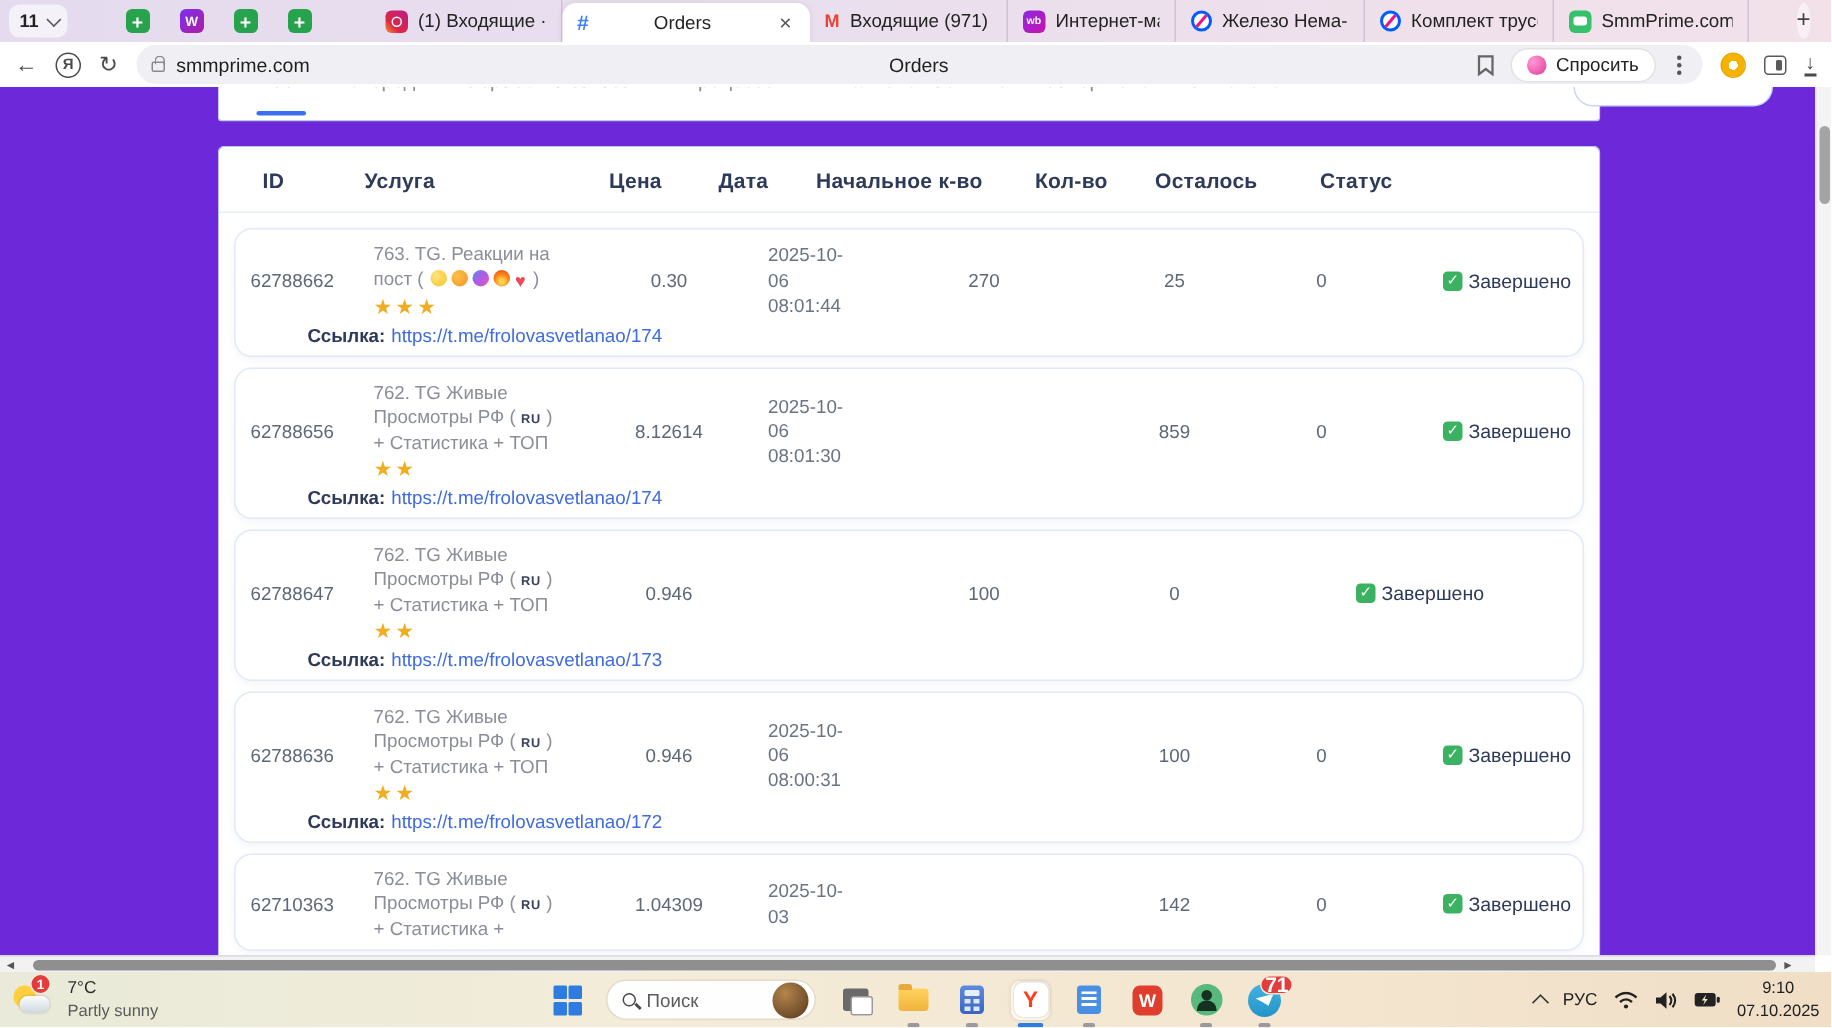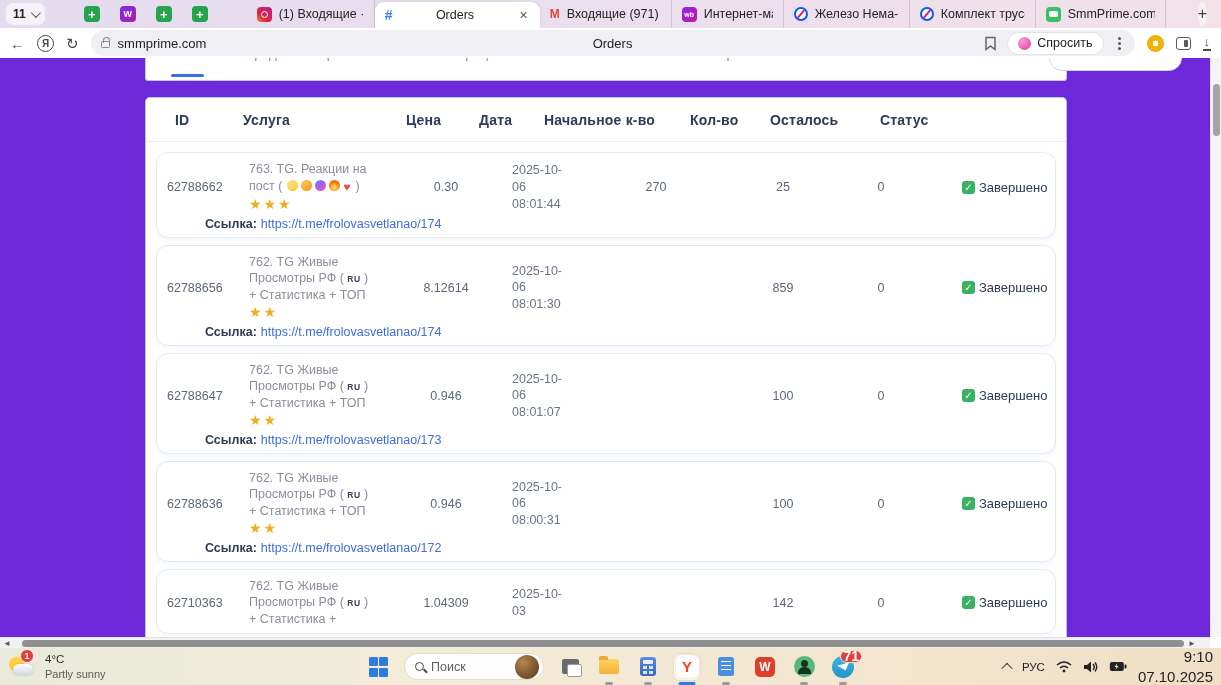--- a/index.html
+++ b/index.html
@@ -184,21 +184,21 @@
   .i-tg { width:22px; height:22px; border-radius:50%; background:linear-gradient(#41b3e0,#2593c8); position:relative; }
   .i-tg::after { content:""; position:absolute; left:5px; top:7px; width:12px; height:8px; background:#fff;
     clip-path:polygon(0 40%, 100% 0, 72% 100%, 38% 68%); }
   .badge { position:absolute; top:-4px; right:-6px; min-width:14px; height:13px; padding:0 2px; border-radius:7px;
     background:#e23c3c; color:#fff; font-size:14px; font-weight:bold;
     display:flex; align-items:center; justify-content:center; border:1.5px solid #f4e6d0; }
   .tray { position:absolute; right:8px; display:flex; align-items:center; gap:11px; }
   .tray-chev { width:8px; height:8px; border-left:1.6px solid #333; border-top:1.6px solid #333;
     transform:rotate(45deg) translate(1px,1px); }
   .lang { font-size:11.5px; color:#222; }
-  .clock { text-align:right; font-size:15px; color:#222; line-height:1.3; }
+  .clock { text-align:center; font-size:11px; color:#222; line-height:1.3; }
 </style>
 </head>
 <body>
 
 <div class="window">
 
   <div class="tabbar">
     <div class="tab-counter">
       <span>11</span>
       <i class="chev"></i>
@@ -339,21 +339,20 @@
                 <span>Завершено</span>
               </div>
             </div>
             <div class="row-link"><span class="link-label">Ссылка:</span><a href="#">https://t.me/frolovasvetlanao/174</a></div>
           </div>
           <div class="row-card">
             <div class="row-grid">
               <div class="c-id">62788647</div>
               <div class="c-service">762. TG Живые Просмотры РФ ( <span class="ru-flag">RU</span> ) + Статистика + ТОП<br><span class="stars">★★</span></div>
               <div class="c-price">0.946</div>
-              <div class="c-date">2025-10-06 08:01:07</div>
               <div class="c-init"></div>
               <div class="c-qty">100</div>
               <div class="c-rem">0</div>
               <div class="c-status">
                 <span class="scheck">✓</span>
                 <span>Завершено</span>
               </div>
             </div>
             <div class="row-link"><span class="link-label">Ссылка:</span><a href="#">https://t.me/frolovasvetlanao/173</a></div>
           </div>
@@ -402,21 +401,21 @@
   </div>
 
   <div class="taskbar">
     <div class="weather">
       <div class="wicon">
         <span class="sun"></span>
         <span class="cloud"></span>
         <span class="wbadge">1</span>
       </div>
       <div class="wtext">
-        <div class="wtemp">4°C</div>
+        <div class="wtemp">7°C</div>
         <div class="wcond">Partly sunny</div>
       </div>
     </div>
 
     <div class="tb-center">
       <div class="app">
         <span class="startlogo">
             <i></i>
             <i></i>
             <i></i>

